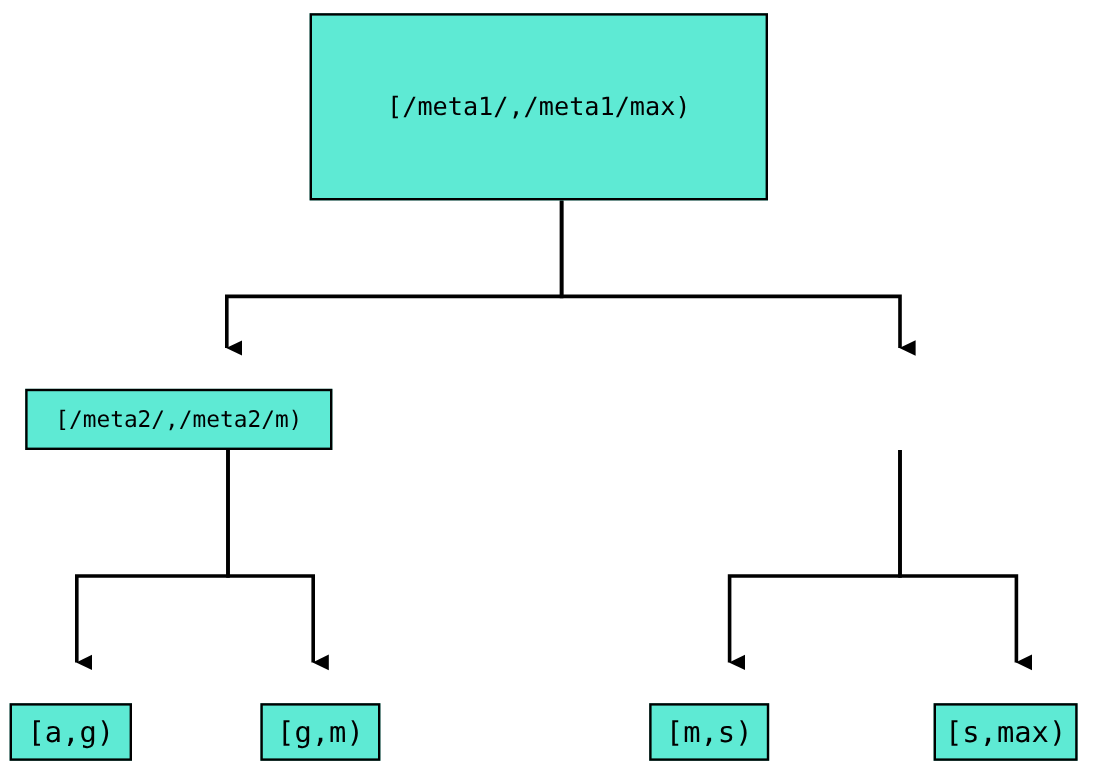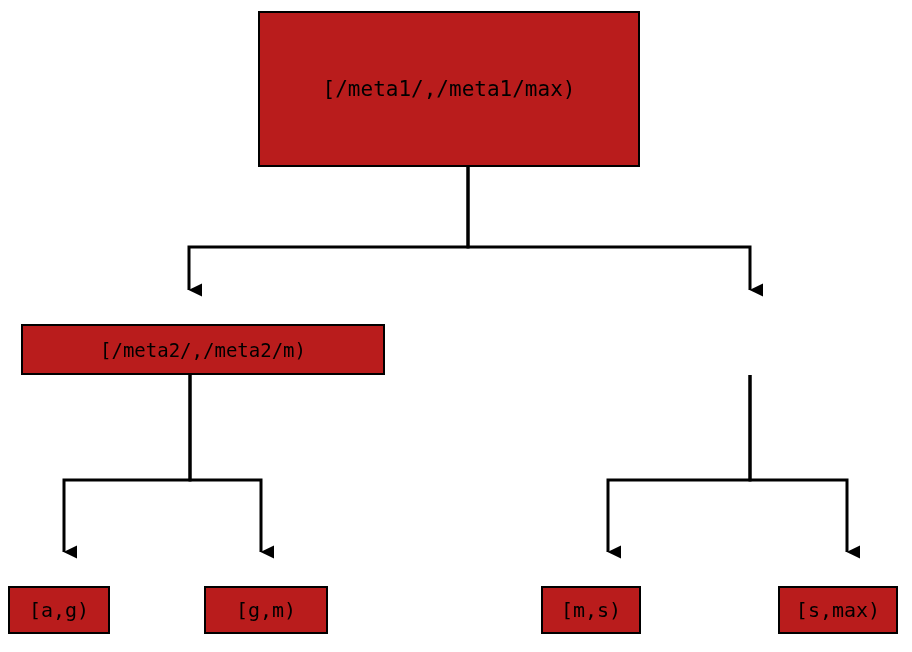--- a/index.html
+++ b/index.html
@@ -22,21 +22,21 @@
     position: absolute;
     left: 0;
     top: 0;
     width: 912px;
     height: 652px;
   }
   .node-box {
     position: absolute;
     box-sizing: border-box;
     border: 2px solid #000000;
-    background: #b91c1c;
+    background: #5eead4;
     display: flex;
     align-items: center;
     justify-content: center;
     color: #000000;
     font-family: "DejaVu Sans Mono", monospace;
     white-space: nowrap;
     z-index: 2;
   }
   .node-label {
     font-family: "DejaVu Sans Mono", monospace;
@@ -48,39 +48,39 @@
     left: 258px;
     top: 11px;
     width: 382px;
     height: 156px;
   }
   #node-root .node-label { font-size: 21px; }
   
   #node-mid-left {
     left: 21px;
     top: 324px;
-    width: 364px;
+    width: 256px;
     height: 51px;
   }
   #node-mid-right {
     left: 578px;
     top: 324px;
     width: 326px;
     height: 51px;
   }
   #node-mid-left .node-label,
   #node-mid-right .node-label { font-size: 19px; }
   
   .leaf-box {
     top: 586px;
     height: 48px;
   }
-  .leaf-box .node-label { font-size: 20px; }
+  .leaf-box .node-label { font-size: 24px; }
   #node-leaf-ag   { left: 8px;   width: 102px; }
-  #node-leaf-gm   { left: 204px; width: 124px; }
+  #node-leaf-gm   { left: 217px; width: 100px; }
   #node-leaf-ms   { left: 541px; width: 100px; }
   #node-leaf-smax { left: 778px; width: 120px; }
 </style>
 </head>
 <body>
 
 <div id="diagram-canvas">
 
   <svg id="edge-layer" viewBox="0 0 912 652" width="912" height="652" xmlns="http://www.w3.org/2000/svg">
     <defs>

